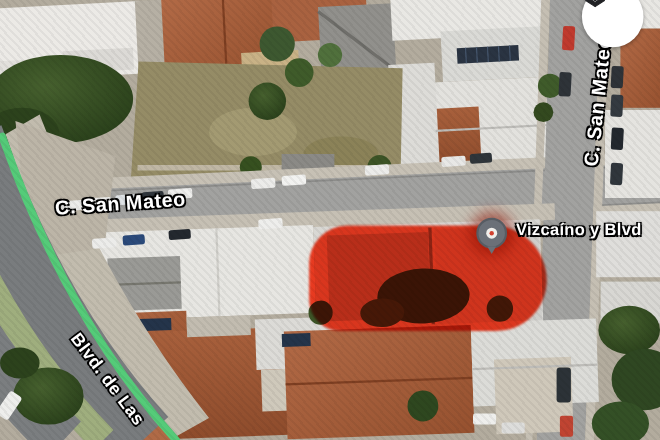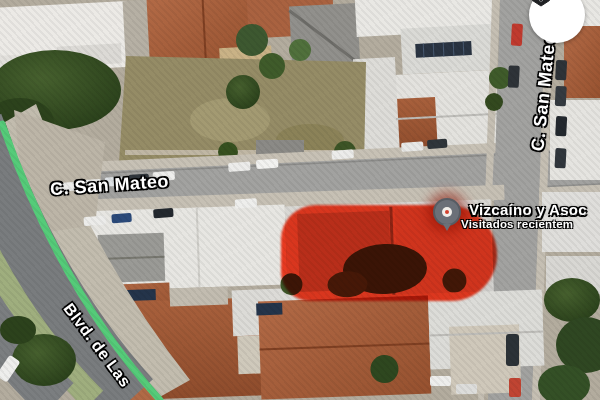--- a/index.html
+++ b/index.html
@@ -215,22 +215,21 @@
 
   <div class="maplabel lbl-sm-h">C. San Mateo</div>
   <div class="maplabel lbl-sm-v">C. San Mateo</div>
   <div class="maplabel lbl-blvd">Blvd. de Las</div>
 
   <div class="pin">
     <span class="mid"></span>
     <span class="core"></span>
     <span class="tail"></span>
   </div>
-  <div class="maplabel place-name">Vizcaíno y Asoc</div>
-  <div class="maplabel place-sub">Visitados recientem</div>
+  <div class="maplabel place-name">Vizcaíno y Blvd</div>
 
   <button class="layers-btn">
     <svg width="24" height="22" viewBox="0 0 24 22">
       <path d="M12 1 L21 7 L12 13 L3 7 Z" fill="none" stroke="#202124" stroke-width="2.2" stroke-linejoin="round"></path>
       <path d="M3.5 13.5 L12 19 L20.5 13.5 L17.5 11.5 L12 15.2 L6.5 11.5 Z" fill="#202124" stroke="#202124" stroke-width="1" stroke-linejoin="round"></path>
     </svg>
   </button>
 
 </div>
 

